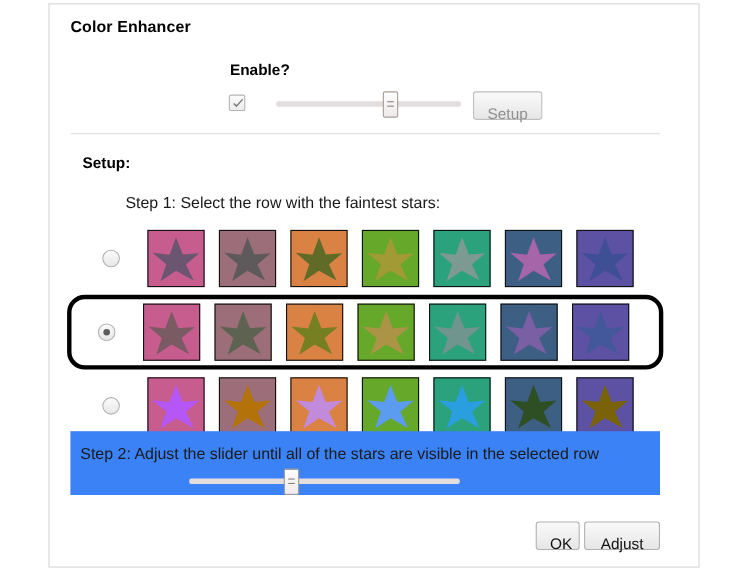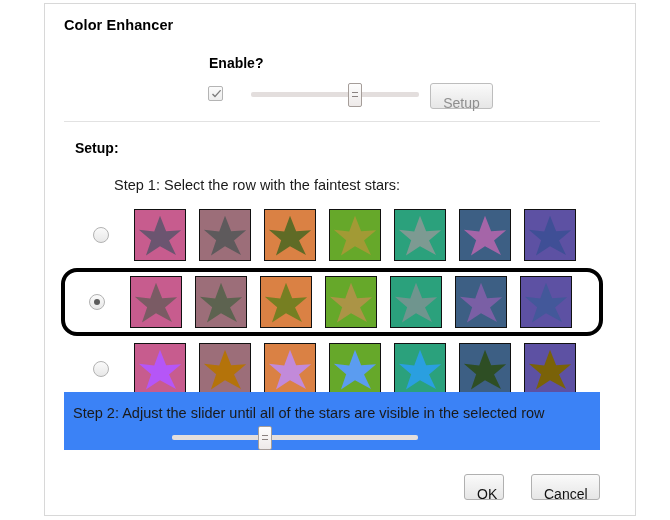--- a/index.html
+++ b/index.html
@@ -262,21 +262,21 @@
     width: 528px;
     font-size: 14.5px;
     color: #1a1a1a;
     line-height: 28px;
   }
   #slider-bottom { left: 108px; top: 34px; width: 246px; }
   #slider-bottom .thumb { left: 38%; }
 
   
   #ok-button {
-    left: 419px;
+    left: 442px;
     top: 470px;
     width: 40px;
     height: 25px;
   }
   #cancel-button {
     left: 486px;
     top: 470px;
     width: 69px;
     height: 25px;
   }
@@ -441,17 +441,17 @@
         <div class="slider" id="slider-bottom">
           <div class="track"></div>
           <div class="thumb" style="left: 38%;">
               <i class="l1"></i>
               <i class="l2"></i>
             </div>
         </div>
       </div>
 
       <button class="btn" id="ok-button">OK</button>
-      <button class="btn" id="cancel-button">Cancel</button>
+      <button class="btn" id="cancel-button">Adjust</button>
 
     </div>
   </div>
 </div>
 
 </body></html>

